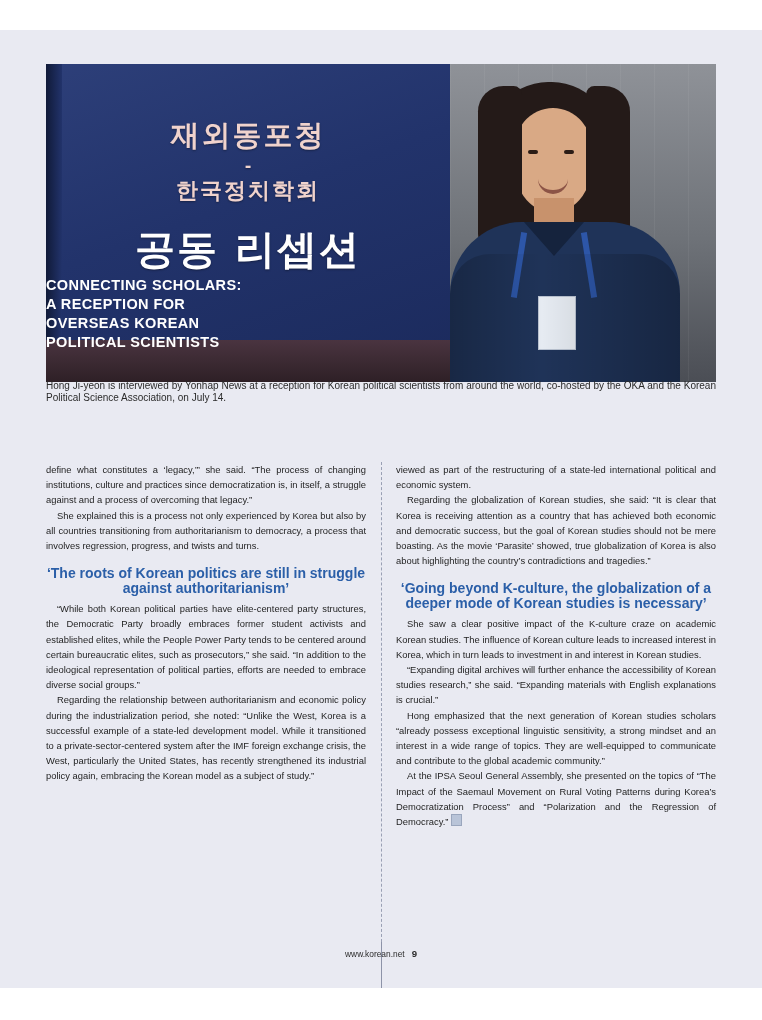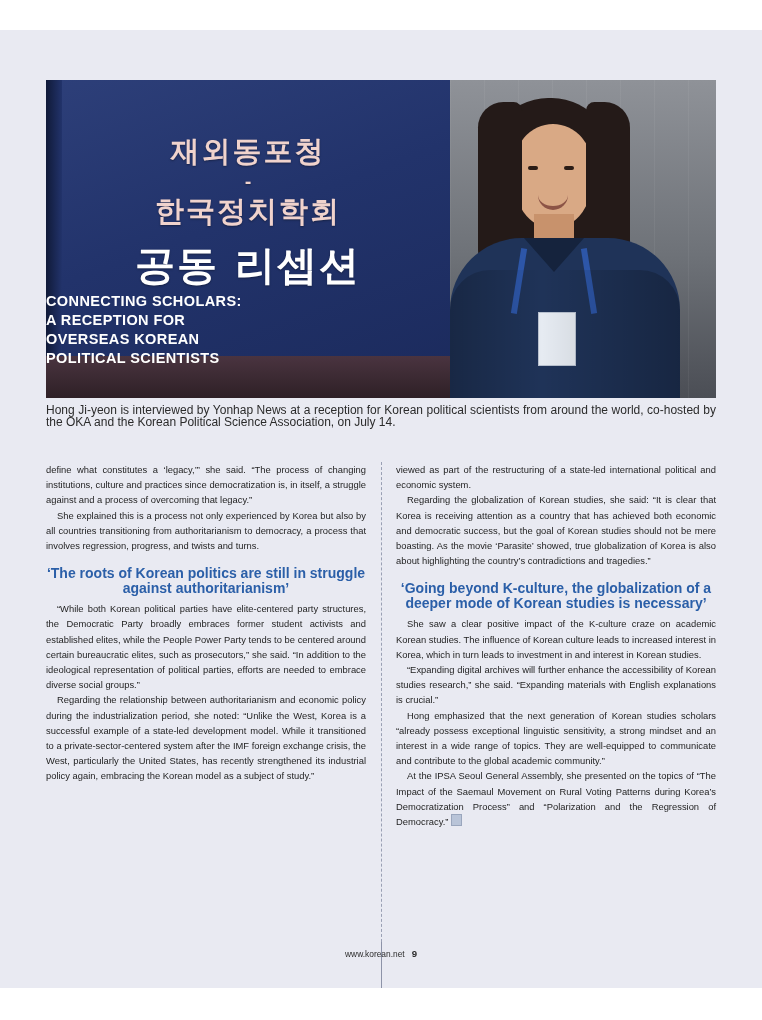--- a/index.html
+++ b/index.html
@@ -40,21 +40,21 @@
     left: 0; bottom: 0;
     width: 762px;
     height: 32px;
     background: #ffffff;
   }
 
   
   .photo-wrap {
     position: absolute;
     left: 46px;
-    top: 80px;
+    top: 64px;
     width: 670px;
     height: 318px;
     overflow: hidden;
     background: #b91c1c;
   }
   .photo {
     position: absolute;
     inset: 0;
   }
   
@@ -85,21 +85,21 @@
     width: 404px;
     text-align: center;
     color: #f2d9d4;
     font-weight: bold;
     letter-spacing: 2px;
     font-family: "DejaVu Sans", sans-serif;
     text-shadow: 0 1px 2px rgba(0,0,0,.35);
   }
   .kr1 { top: 52px; font-size: 29px; color: #f0d3cd; }
   .kr-dash { top: 92px; font-size: 16px; color: #f0d3cd; letter-spacing: 0; }
-  .kr2 { top: 112px; font-size: 29px; color: #f0d3cd; }
+  .kr2 { top: 112px; font-size: 22px; color: #f0d3cd; }
   .kr3 { top: 158px; font-size: 40px; color: #ffffff; }
   .en-block {
     position: absolute;
     left: 0;
     top: 212px;
     width: 404px;
     text-align: left;
     color: #ffffff;
     font-size: 14.5px;
     line-height: 19px;
@@ -218,23 +218,23 @@
     left: 404px; top: 190px;
     width: 230px; height: 128px;
     background: linear-gradient(90deg, rgba(0,0,0,.22), rgba(0,0,0,0) 40%, rgba(0,0,0,.25));
     border-radius: 40px 40px 0 0;
   }
 
   
   .caption {
     position: absolute;
     left: 46px;
-    top: 404px;
+    top: 380px;
     width: 670px;
-    font-size: 12px;
+    font-size: 10px;
     line-height: 12px;
     color: #2b2b2b;
     text-align: justify;
   }
 
   
   .columns {
     position: absolute;
     left: 46px;
     top: 462px;

